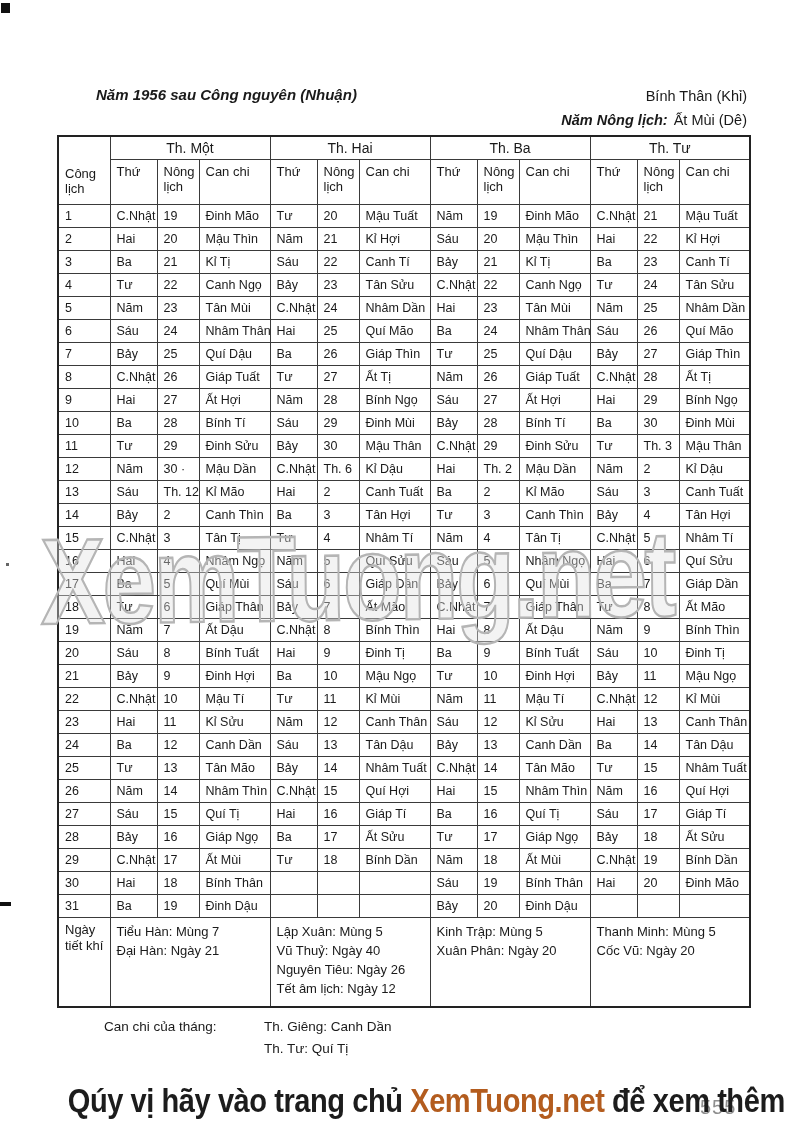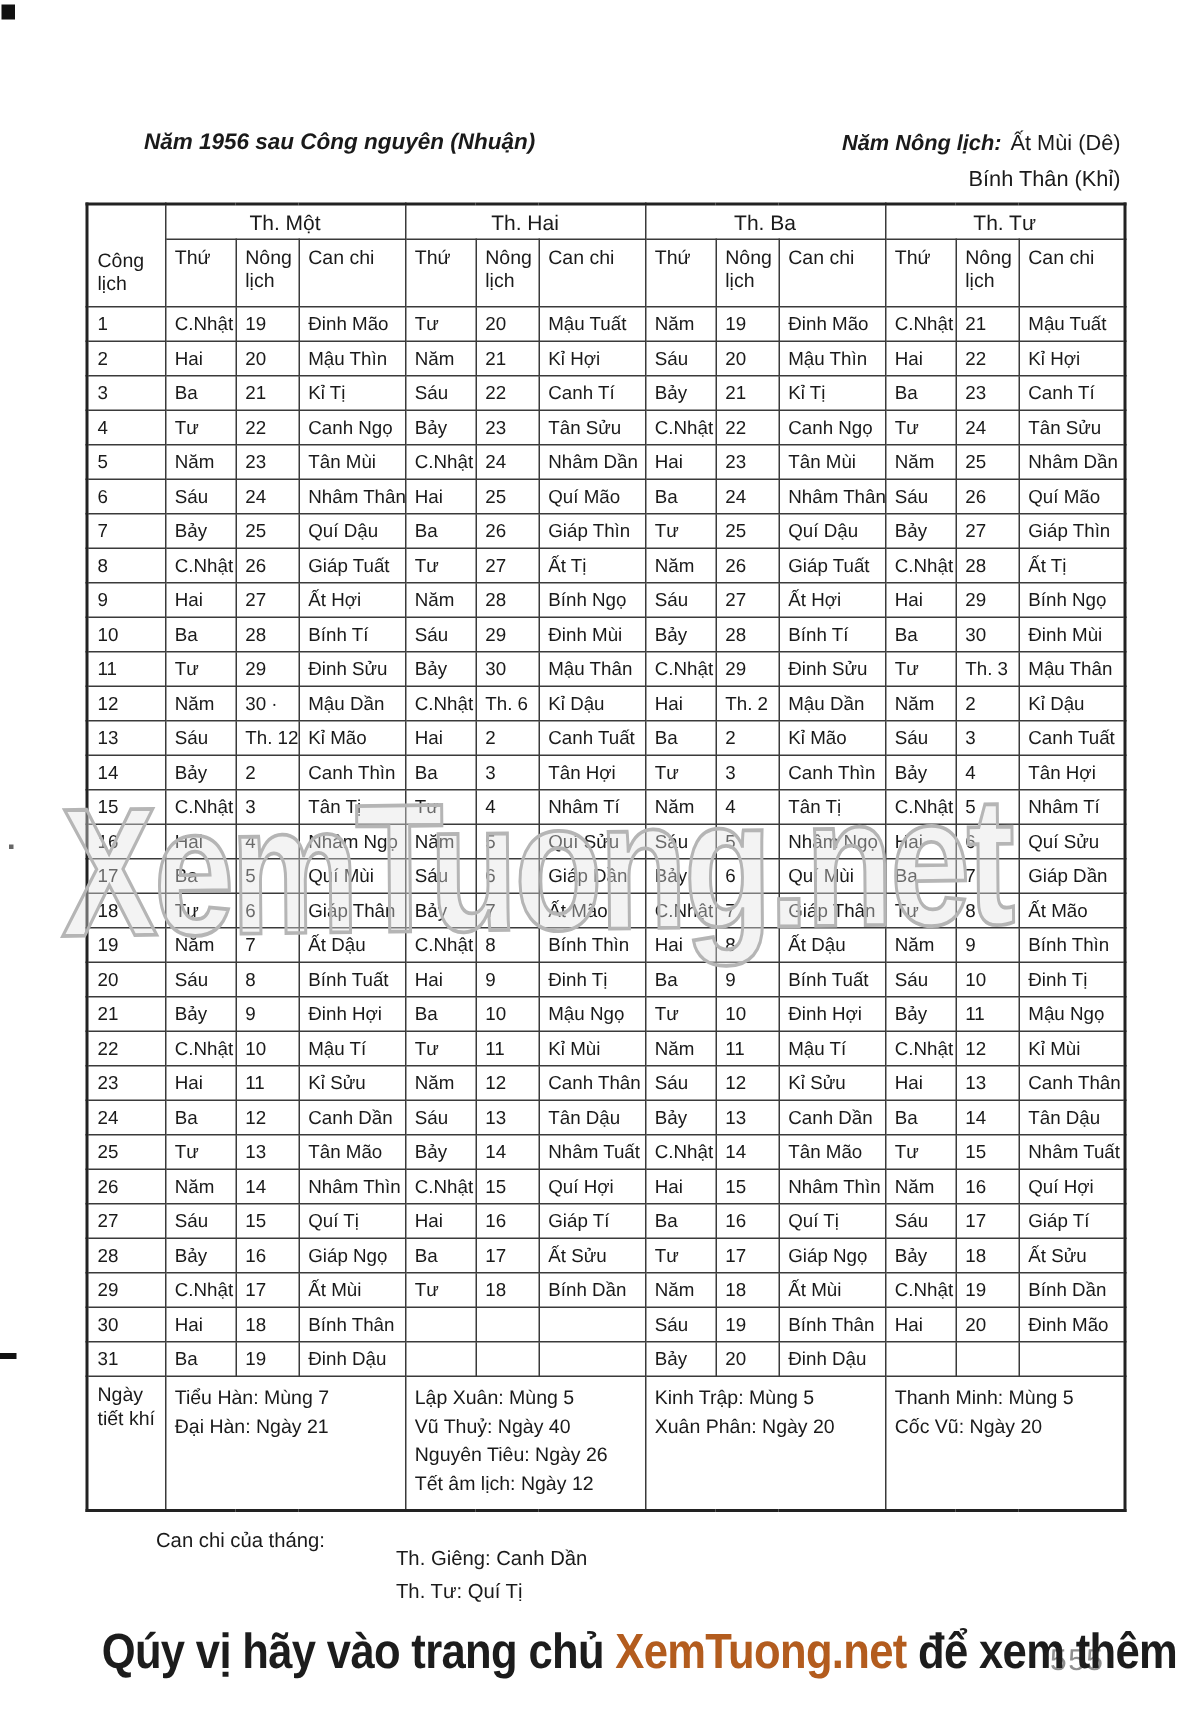--- a/index.html
+++ b/index.html
@@ -37,21 +37,21 @@
   table.cal td.c-day{padding-left:6px;}
   table.cal tr.tietkhi-row td{
     vertical-align:top;height:84px;padding-top:4px;font-size:13px;line-height:19px;white-space:normal;
   }
   table.cal tr.tietkhi-row td.tk-label{font-size:13px;line-height:16px;}
   .canchi{
     position:absolute;left:65px;top:1016px;font-size:13.5px;line-height:22px;width:660px;
   }
   .canchi .row{display:flex;}
   .canchi .lab{width:160px;margin-left:39px;}
-  .canchi .itm1{width:165px;margin-top:12px;}
+  .canchi .itm1{width:165px;}
   .canchi .itm2{width:200px;}
   .banner{
     position:absolute;left:0;top:1082px;width:786px;text-align:center;z-index:3;
   }
   .banner-inner{
     display:inline-block;transform:scaleX(0.88);transform-origin:50% 50%;
     font-size:33px;font-weight:bold;letter-spacing:-0.5px;color:#1c1c1c;white-space:nowrap;
   }
   .banner .brand{color:#b35c1e;}
   .page-num{
@@ -68,24 +68,24 @@
   .speck.s1{left:1px;top:3px;width:9px;height:10px;}
   .speck.s2{left:6px;top:563px;width:3px;height:3px;background:#666;}
   .speck.s3{left:0;top:902px;width:11px;height:4px;}
 </style>
 </head>
 <body>
 
 <div class="title-left">Năm 1956 sau Công nguyên (Nhuận)</div>
 
 <div class="title-right">
+  <div>Bính Thân (Khỉ)</div>
   <div>
     <span class="lbl">Năm Nông lịch:</span><span>Ất Mùi (Dê)</span>
   </div>
-  <div>Bính Thân (Khỉ)</div>
 </div>
 
 <div class="cal-wrap">
   <table class="cal">
     <colgroup>
       <col style="width:52px">
       <col style="width:47px">
         <col style="width:42px">
         <col style="width:71px">
       <col style="width:47px">

